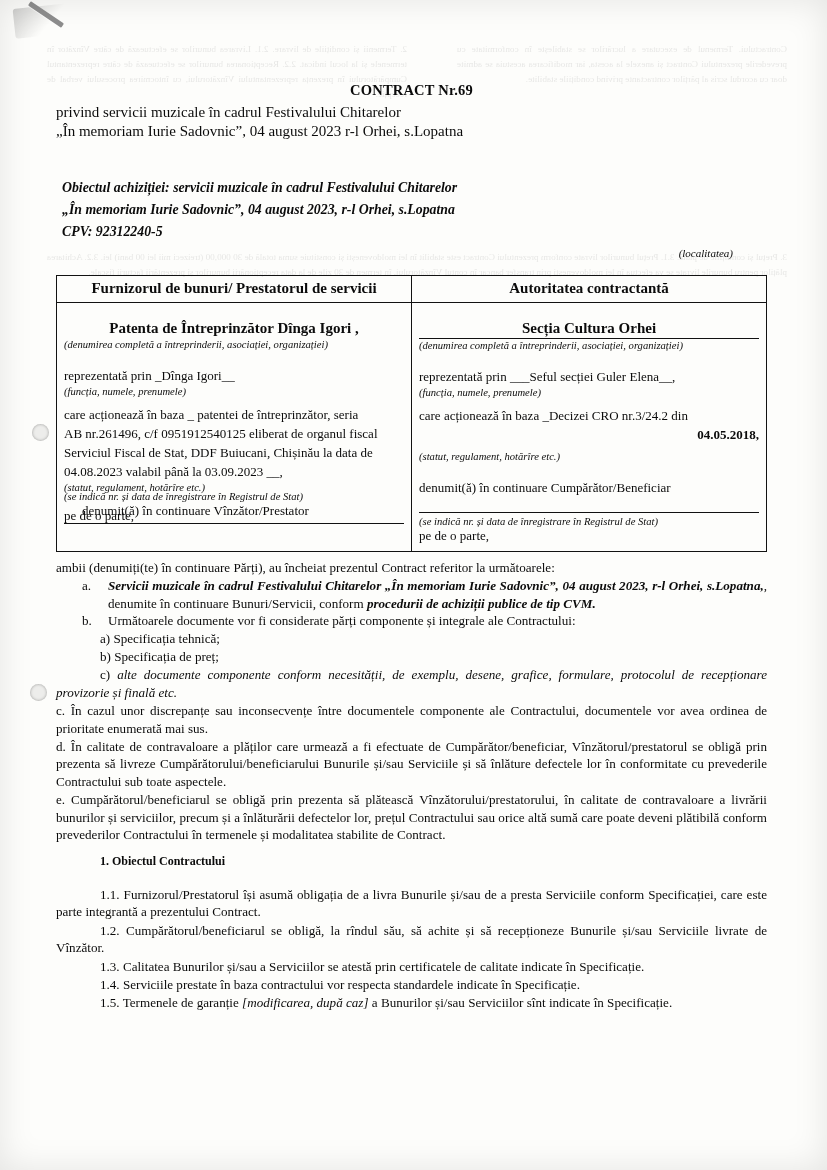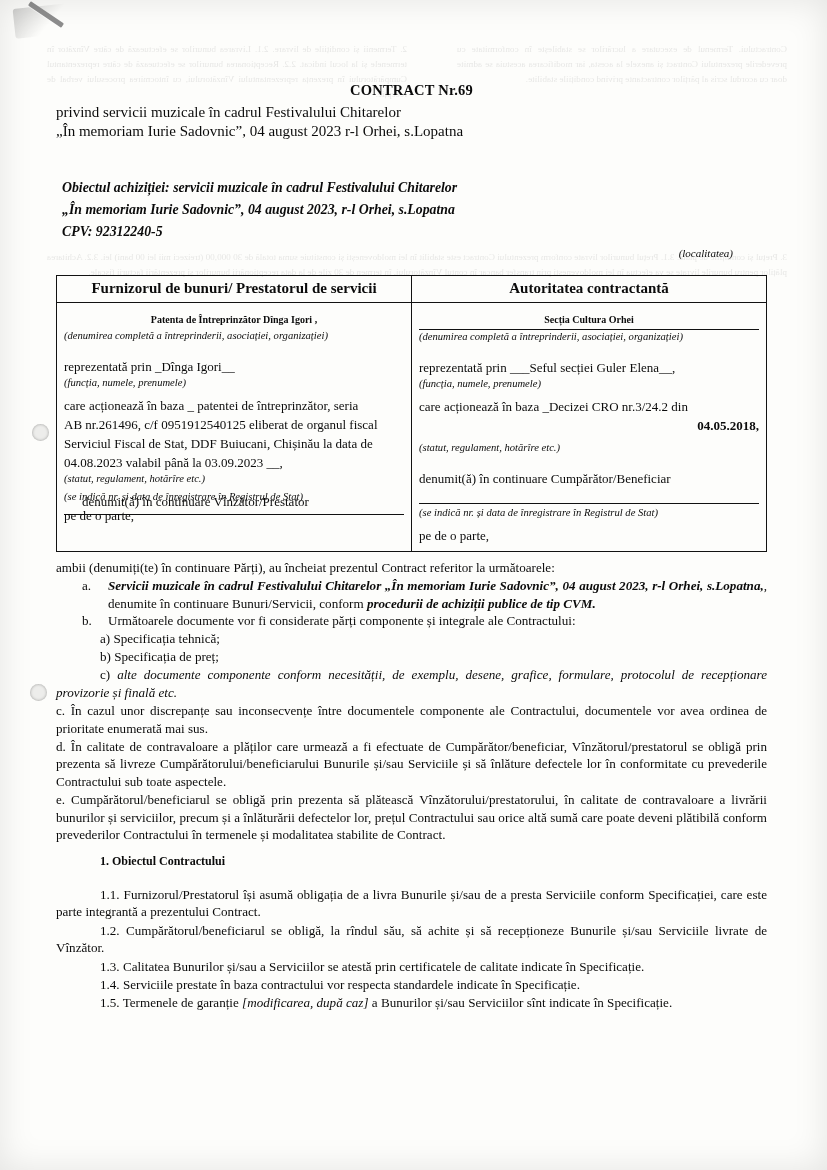--- a/index.html
+++ b/index.html
@@ -139,22 +139,22 @@
   table.parties th {
     text-align: center;
     font-weight: bold;
     font-size: 15px;
     padding: 4px 6px 5px 6px;
   }
   .pcell { height: 236px; position: relative; line-height: 19px; }
   .center-line {
     text-align: center;
     font-weight: bold;
-    font-size: 10px;
-    margin-top: 3px;
+    font-size: 15px;
+    margin-top: 12px;
   }
   .hint {
     font-style: italic;
     font-size: 10.6px;
     line-height: 14px;
   }
   .hint.c { }
   .mt6 { margin-top: 6px; }
   .mt14 { margin-top: 14px; }
   .rulefull {

